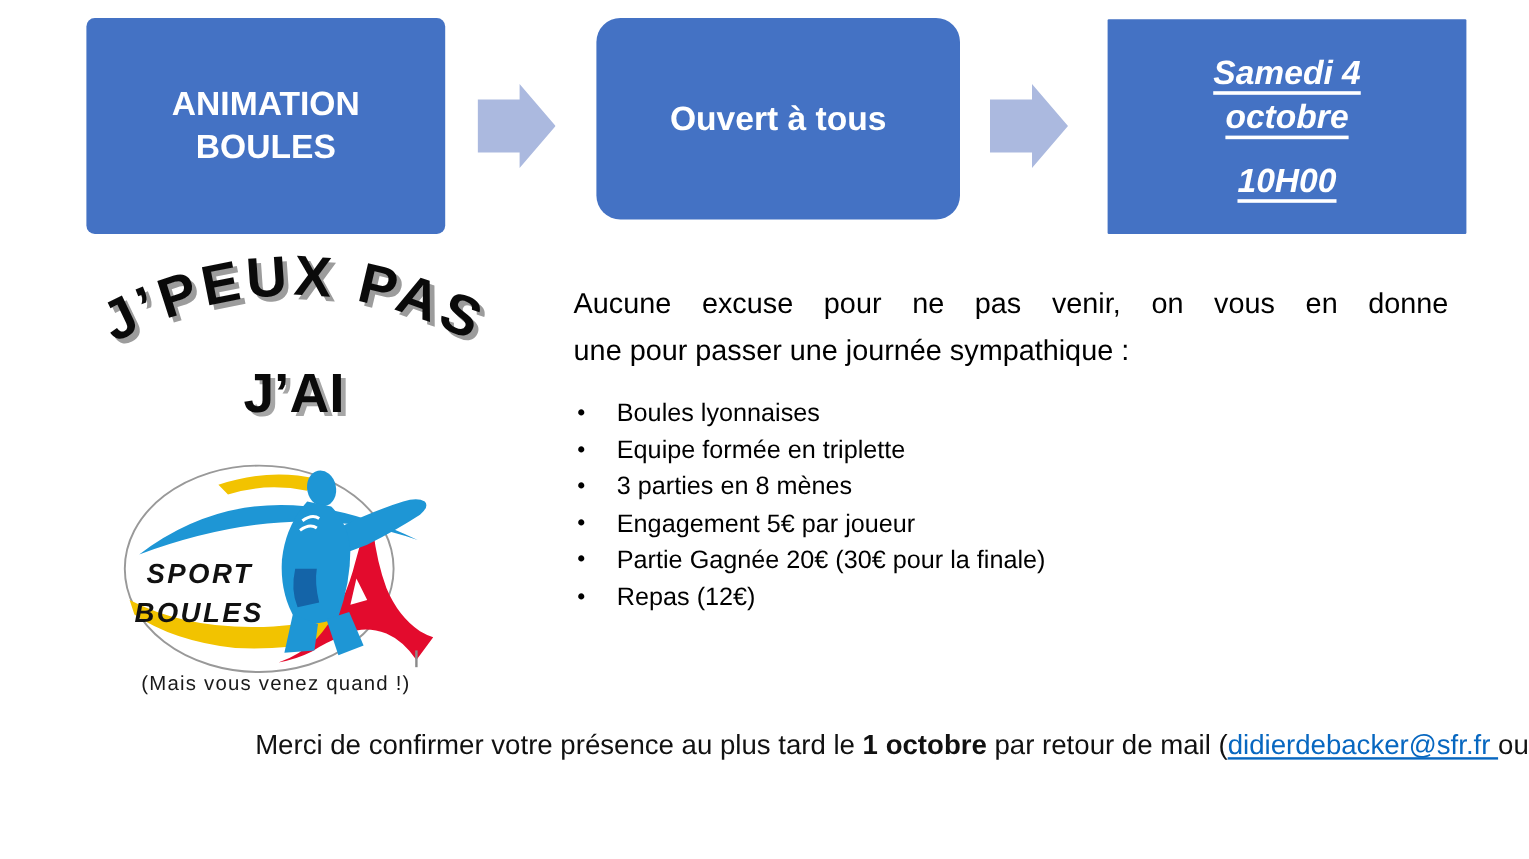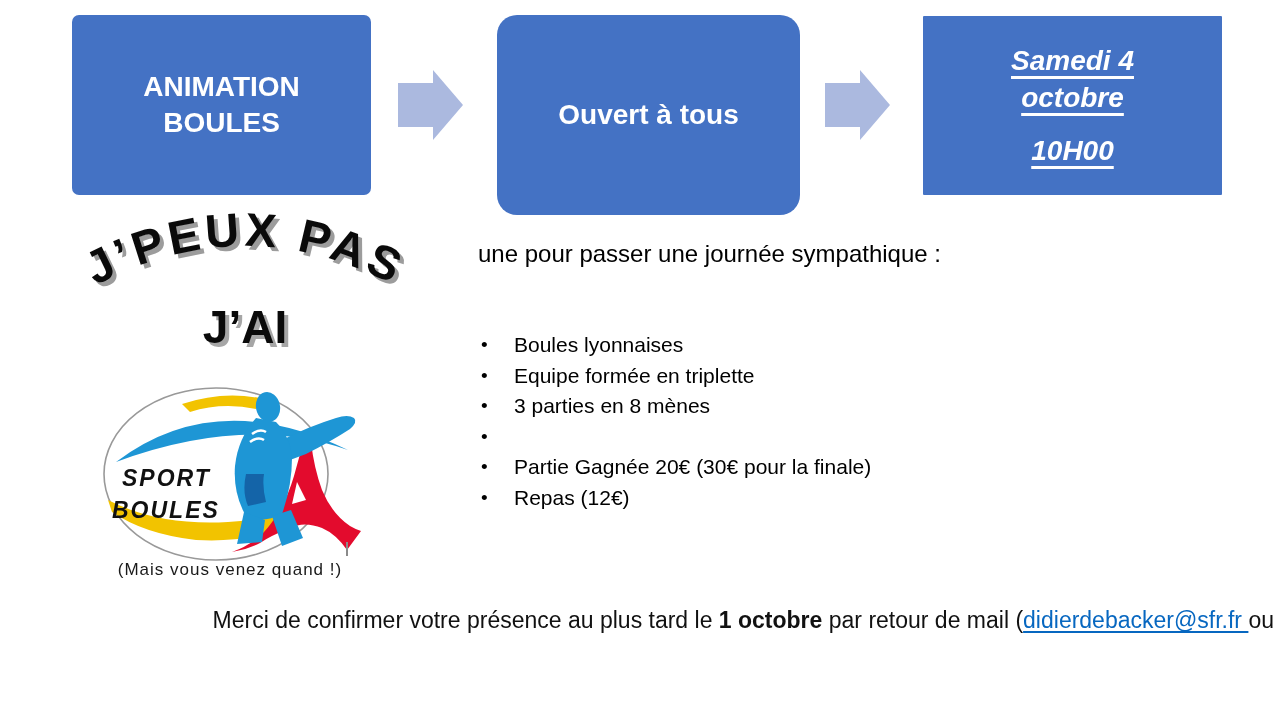--- a/index.html
+++ b/index.html
@@ -9,21 +9,21 @@
     --box-blue:#4472C4; --arrow-blue:#ABB9DF; --link-blue:#0767C0;
     --logo-blue:#1E96D5; --logo-blue-dark:#1464A8; --logo-yellow:#F2C300;
     --logo-red:#E30B2D; --logo-outline:#999999;
   }
   .abs{position:absolute;}
 
   
   .fbox{background:var(--box-blue);color:#fff;display:flex;flex-direction:column;
         justify-content:center;align-items:center;text-align:center;}
   .fbox1{left:72px;top:15px;width:299px;height:180px;border-radius:7px;}
-  .fbox2{left:497px;top:15px;width:303px;height:200px;border-radius:20px;}
+  .fbox2{left:497px;top:15px;width:303px;height:168px;border-radius:20px;}
   .fbox3{left:923px;top:16px;width:299px;height:179px;border-radius:1px;}
   .fbox-line{font-size:28px;font-weight:bold;line-height:36px;}
   .fbox3 .fbox-line{font-style:italic;font-size:28px;line-height:37px;
         text-decoration:underline;text-decoration-thickness:3px;text-underline-offset:6px;}
   .fbox3 .gap-line{margin-top:16px;}
   .arrow{width:65px;height:70px;}
   .arrow polygon{fill:var(--arrow-blue);}
   .arrow1{left:398px;top:70px;}
   .arrow2{left:825px;top:70px;}
 
@@ -116,38 +116,40 @@
     <path d="M150,92 Q146,110 152,124 L170,120 Q166,104 168,92 Z" fill="var(--logo-blue-dark)"></path>
     <path d="M156,52 q8,-6 14,-2 M154,60 q8,-6 14,-2" stroke="#ffffff" stroke-width="2.5" fill="none"></path>
   </g>
   <text x="26" y="104" class="logo-word">SPORT</text>
   <text x="16" y="136" class="logo-word">BOULES</text>
 </svg>
 <div class="abs logo-caption">(Mais vous venez quand !)</div>
 <div class="abs tick"></div>
 
 <div class="abs intro">
+  <div class="intro-line1">Aucune excuse pour ne pas venir, on vous en donne</div>
   <div class="intro-line2">une pour passer une journée sympathique :</div>
 </div>
 
 <div class="abs bullet-list">
     <div class="bullet-row">
       <span class="dot">•</span>
       <span>Boules lyonnaises</span>
     </div>
     <div class="bullet-row">
       <span class="dot">•</span>
       <span>Equipe formée en triplette</span>
     </div>
     <div class="bullet-row">
       <span class="dot">•</span>
       <span>3 parties en 8 mènes</span>
     </div>
     <div class="bullet-row">
       <span class="dot">•</span>
+      <span>Engagement 5€ par joueur</span>
     </div>
     <div class="bullet-row">
       <span class="dot">•</span>
       <span>Partie Gagnée 20€ (30€ pour la finale)</span>
     </div>
     <div class="bullet-row">
       <span class="dot">•</span>
       <span>Repas (12€)</span>
     </div>
   </div>

